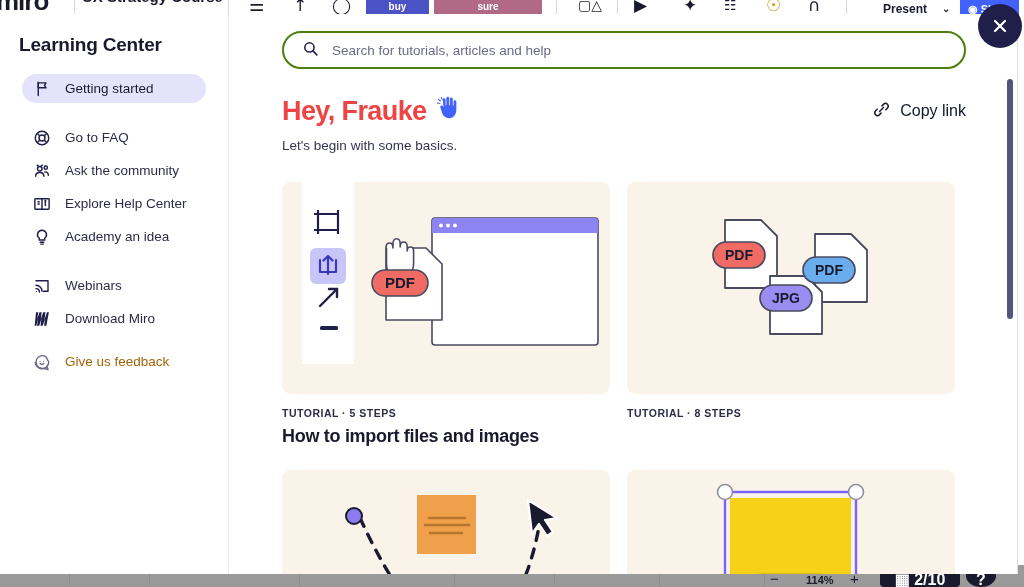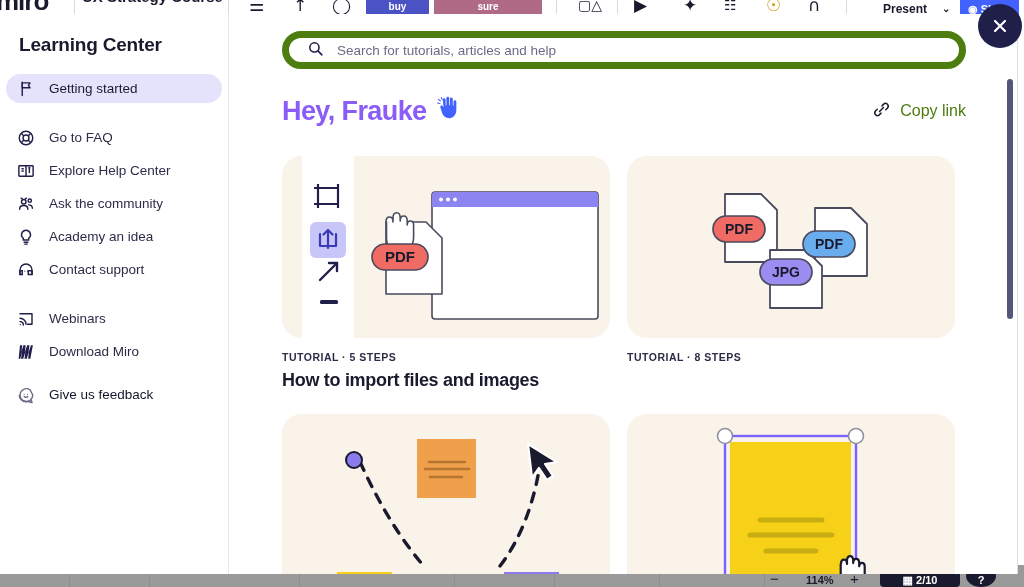--- a/index.html
+++ b/index.html
@@ -42,21 +42,21 @@
   }
 
   
   .board-bottom {
     position:absolute; left:0; bottom:0; width:1024px; height:22px; z-index:1;
     background:#9a9a9a; overflow:hidden;
   }
   .bb-seg { position:absolute; top:0; height:22px; border-right:1px solid #8d8d8d; }
   .bb-dark {
     position:absolute; height:22px; background:#1a1a2e; border-radius:4px;
-    color:#fff; font-size:11px; font-weight:600; line-height:30px; text-align:center;
+    color:#fff; font-size:16px; font-weight:600; line-height:30px; text-align:center;
   }
   .bb-zoomtxt { position:absolute; top:0; font-size:11px; color:#1a1a2e; font-weight:600; line-height:30px; }
   .bb-plusminus { position:absolute; top:0; font-size:15px; color:#1a1a2e; line-height:28px; }
 
   
   .panel {
     position:absolute; left:0; top:14px; width:1018px; height:560px;
     background:#ffffff; z-index:5;
     border-top-left-radius:0; border-top-right-radius:0;
   }
@@ -64,71 +64,71 @@
   
   .sidebar {
     position:absolute; left:0; top:0; width:229px; height:560px;
     background:#ffffff; border-right:1px solid #e6e6ec;
     padding-top:20px;
   }
   .lc-title {
     font-size:19px; font-weight:700; color:#1a1a2e; padding-left:19px; margin-bottom:18px;
     letter-spacing:-0.2px;
   }
-  .nav-group { padding:0 6px; }
+  .nav-group { padding:0 22px; }
   .nav-item {
     display:flex; align-items:center; gap:13px;
     height:29px; padding-left:10px; border-radius:15px; cursor:pointer;
     margin-bottom:4px;
   }
   .nav-item .lbl { font-size:13.5px; color:#2c2c48; white-space:nowrap; }
   .nav-item.active { background:#e5e3fb; }
   .nav-item.active .lbl { color:#1a1a2e; }
-  .nav-item.muted .lbl { color:#0f172a; }
+  .nav-item.muted .lbl { color:#a16207; }
   .nav-ico { width:20px; height:20px; flex:0 0 20px; display:flex; align-items:center; justify-content:center; }
   .nav-ico svg { display:block; }
   .nav-gap { height:16px; }
   .nav-gap-sm { height:10px; }
 
   
   .content {
     position:absolute; left:229px; top:0; width:789px; height:560px;
     background:#fff; overflow:hidden; padding:0;
   }
   .content-inner { padding:17px 54px 0 53px; }
 
   .searchbar {
     display:flex; align-items:center; gap:13px;
-    height:38px; border:7px solid #4d7c0f; border-radius:19px; padding:0 18px;
+    height:38px; border:2px solid #4d7c0f; border-radius:19px; padding:0 18px;
     width:684px;
   }
   .searchbar .sph { font-size:13.5px; color:#6b6b85; }
 
   .hey-row {
     display:flex; align-items:center; justify-content:space-between;
     margin-top:26px; width:684px;
   }
   .hey {
-    font-size:27px; font-weight:700; color:#8b5cf6; letter-spacing:-0.6px;
+    font-size:27px; font-weight:700; color:#ef4444; letter-spacing:-0.6px;
     display:flex; align-items:center; gap:9px;justify-content:center;
   }
   .hey .wave { font-size:24px; }
   .copylink {
     display:flex; align-items:center; gap:9px; cursor:pointer;
-    font-size:16px; color:#4d7c0f;
+    font-size:16px; color:#0f172a;
   }
   .subtitle { margin-top:11px; font-size:13.5px; color:#35354f; }
 
   .cards {
     margin-top:29px; display:grid; grid-template-columns:328px 328px; column-gap:17px; row-gap:23px;
     width:684px;
   }
   .card { cursor:pointer; }
   .card-art {
-    width:328px; height:182px; border-radius:20px; background:#faf3ea;
+    width:328px; height:212px; border-radius:9px; background:#faf3ea;
     position:relative; overflow:hidden;
   }
   .card-kicker {
     margin-top:13px; font-size:10.5px; font-weight:700; color:#2c2c48; letter-spacing:0.5px;
   }
   .card-title {
     margin-top:7px; font-size:18px; font-weight:700; color:#1a1a2e; letter-spacing:-0.3px;
   }
 
   
@@ -233,62 +233,50 @@
             <svg width="18" height="18" viewBox="0 0 24 24" fill="none" stroke="#1f1f4a" stroke-width="1.9">
               <circle cx="12" cy="12" r="9"></circle>
                 <circle cx="12" cy="12" r="4"></circle>
               <path d="M5.6 5.6L9.2 9.2M18.4 5.6l-3.6 3.6M5.6 18.4l3.6-3.6M18.4 18.4l-3.6-3.6"></path>
             </svg>
           </span>
           <span class="lbl">Go to FAQ</span>
         </div>
         <div class="nav-item">
           <span class="nav-ico">
+            <svg width="18" height="18" viewBox="0 0 24 24" fill="none" stroke="#1f1f4a" stroke-width="1.9" stroke-linecap="round">
+              <circle cx="9" cy="9" r="3"></circle>
+                <path d="M3.5 19c0-3 2.5-5 5.5-5s5.5 2 5.5 5"></path>
+              <circle cx="17" cy="7.5" r="2.2"></circle>
+                <path d="M15.5 13.2c2.6.1 5 1.8 5 4.6"></path>
+              <path d="M5.5 4.2l1.5 1M12.5 4.2l-1.5 1"></path>
+            </svg>
+          </span>
+          <span class="lbl">Ask the community</span>
+        </div>
+        <div class="nav-item">
+          <span class="nav-ico">
             <svg width="18" height="18" viewBox="0 0 24 24" fill="none" stroke="#1f1f4a" stroke-width="1.9" stroke-linejoin="round">
               <rect x="2.5" y="5" width="19" height="14" rx="1"></rect>
                 <path d="M12 5v14"></path>
               <path d="M6 9h3M6 12h3"></path>
                 <path d="M16.5 10v4" stroke-linecap="round"></path>
                 <circle cx="16.5" cy="8" r="0.6" fill="#1f1f4a"></circle>
             </svg>
           </span>
           <span class="lbl">Explore Help Center</span>
         </div>
         <div class="nav-item">
           <span class="nav-ico">
             <svg width="18" height="18" viewBox="0 0 24 24" fill="none" stroke="#1f1f4a" stroke-width="1.9" stroke-linecap="round">
-              <circle cx="9" cy="9" r="3"></circle>
-                <path d="M3.5 19c0-3 2.5-5 5.5-5s5.5 2 5.5 5"></path>
-              <circle cx="17" cy="7.5" r="2.2"></circle>
-                <path d="M15.5 13.2c2.6.1 5 1.8 5 4.6"></path>
-              <path d="M5.5 4.2l1.5 1M12.5 4.2l-1.5 1"></path>
-            </svg>
-          </span>
-          <span class="lbl">Ask the community</span>
-        </div>
-        <div class="nav-item">
-          <span class="nav-ico">
-            <svg width="18" height="18" viewBox="0 0 24 24" fill="none" stroke="#1f1f4a" stroke-width="1.9" stroke-linecap="round">
               <path d="M12 3a6 6 0 0 0-3.6 10.8V16h7.2v-2.2A6 6 0 0 0 12 3z"></path>
               <path d="M9.5 19h5M10.5 21.5h3"></path>
             </svg>
           </span>
           <span class="lbl">Academy an idea</span>
-        </div>
-        <div class="nav-item">
-          <span class="nav-ico">
-            <svg width="18" height="18" viewBox="0 0 24 24" fill="none" stroke="#1f1f4a" stroke-width="1.9" stroke-linecap="round">
-              <path d="M4 18v-6a8 8 0 0 1 16 0v6"></path>
-              <path d="M20 18h-5v-5h5z" fill="none"></path>
-              <path d="M4 13h3v5H4z"></path>
-              <circle cx="10.5" cy="13.5" r="0.7" fill="#1f1f4a" stroke="none"></circle>
-              <circle cx="14" cy="13.5" r="0.7" fill="#1f1f4a" stroke="none"></circle>
-            </svg>
-          </span>
-          <span class="lbl">Contact support</span>
         </div>
       </div>
 
       <div class="nav-gap"></div>
 
       <div class="nav-group">
         <div class="nav-item">
           <span class="nav-ico">
             <svg width="18" height="18" viewBox="0 0 24 24" fill="none" stroke="#1f1f4a" stroke-width="1.9" stroke-linecap="round" stroke-linejoin="round">
               <path d="M4 5h16v14h-6"></path>
@@ -355,20 +343,21 @@
               <svg width="19" height="19" viewBox="0 0 24 24" fill="none" stroke="#1a1a2e" stroke-width="1.9" stroke-linecap="round">
                 <path d="M9.5 14.5l5-5"></path>
                 <path d="M12.6 7.4l2.2-2.2a3.4 3.4 0 0 1 4.8 4.8l-2.2 2.2"></path>
                 <path d="M11.4 16.6l-2.2 2.2a3.4 3.4 0 0 1-4.8-4.8l2.2-2.2"></path>
               </svg>
             </span>
             <span>Copy link</span>
           </div>
         </div>
 
+        <div class="subtitle">Let's begin with some basics.</div>
 
         <div class="cards">
 
           <div class="card">
             <div class="card-art">
               <svg width="328" height="182" viewBox="0 0 328 182">
                 <rect x="0" y="0" width="328" height="182" fill="#faf3ea"></rect>
                 <rect x="20" y="0" width="52" height="182" fill="#ffffff"></rect>
 
                 <g stroke="#1f1f4a" stroke-width="2.2" fill="none">

